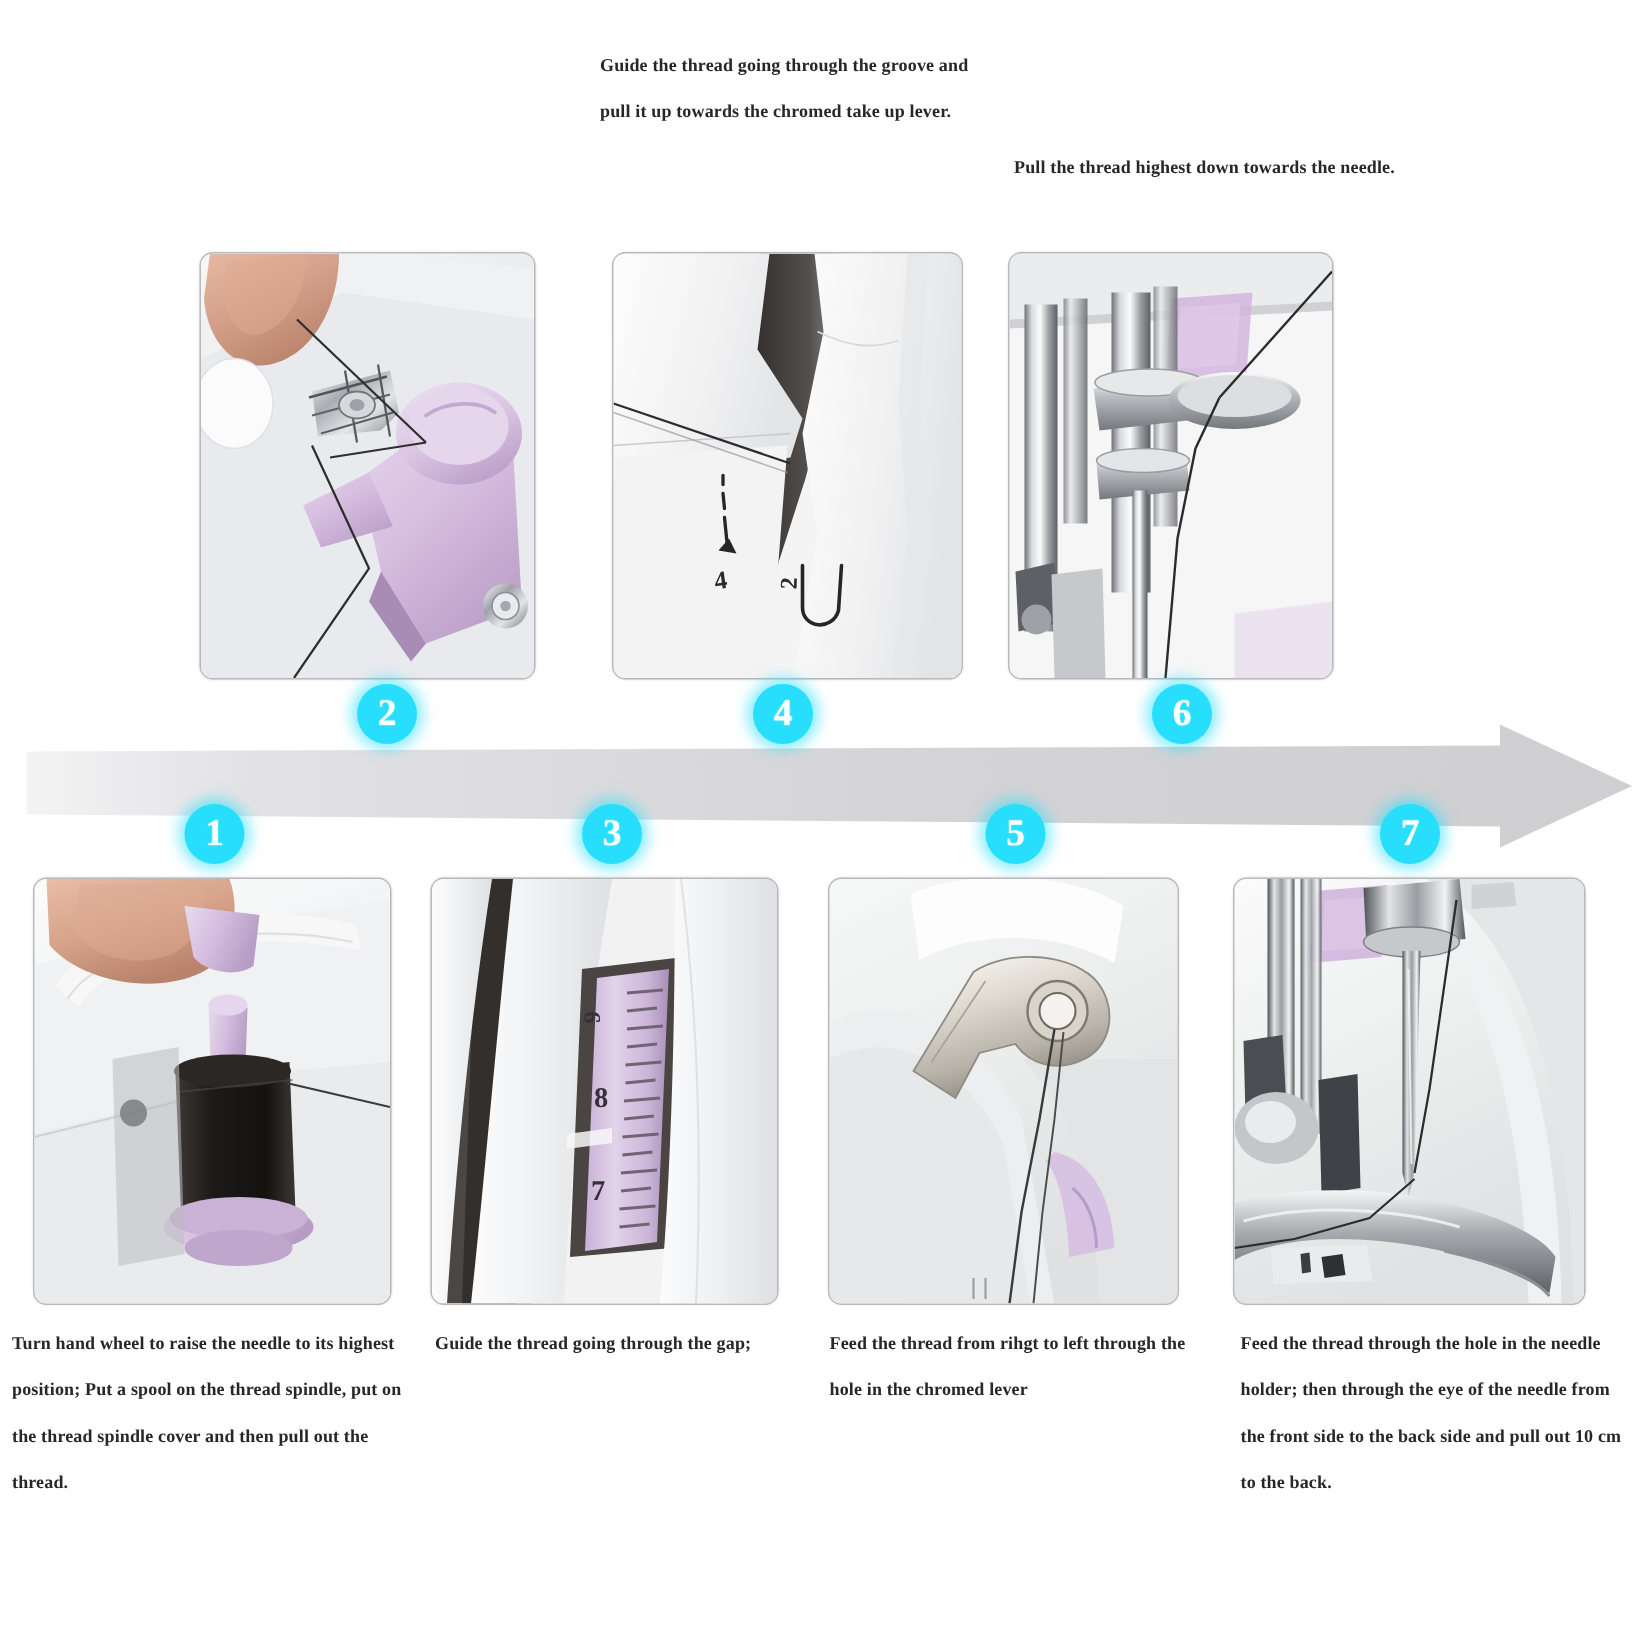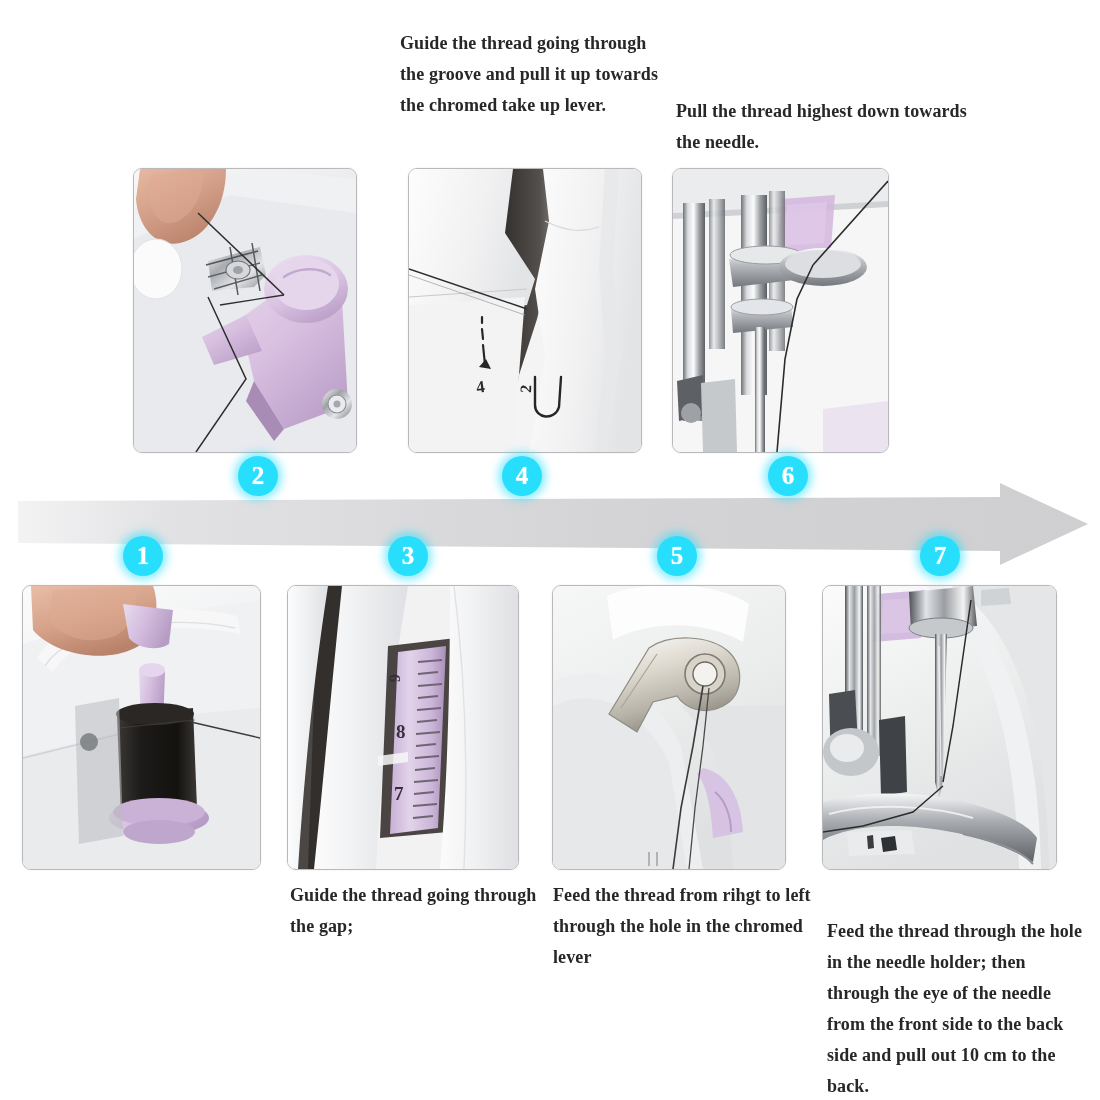--- a/index.html
+++ b/index.html
@@ -22,35 +22,35 @@
     inset: 0;
     width: 1100px;
     height: 1100px;
   }
 
   
   .caption {
     position: absolute;
     font-family: "Liberation Serif", "DejaVu Serif", serif;
     font-weight: 700;
-    font-size: 18px;
+    font-size: 12px;
     line-height: 31px;
     color: #272727;
     letter-spacing: 0.1px;
     white-space: pre-line;
   }
 
   .cap-top-1 { left: 48px;  top: 96px;  width: 345px; }
   .cap-top-2 { left: 400px; top: 28px;  width: 260px; }
   .cap-top-3 { left: 676px; top: 96px;  width: 300px; }
 
   .cap-bot-1 { left: 8px;   top: 880px; width: 260px; }
   .cap-bot-2 { left: 290px; top: 880px; width: 250px; }
   .cap-bot-3 { left: 553px; top: 880px; width: 258px; }
-  .cap-bot-4 { left: 827px; top: 880px; width: 258px; margin-top: 36px; }
+  .cap-bot-4 { left: 827px; top: 880px; width: 258px; }
 
   
   .panel {
     position: absolute;
     border: 1px solid #b9b9bb;
     border-radius: 9px;
     background: #f2f2f3;
     overflow: hidden;
     box-shadow: 0 0 2px rgba(0,0,0,0.10);
   }
@@ -523,20 +523,21 @@
         <path d="M 58 252 L 72 250 L 74 264 L 60 266 Z" fill="#2e3134"></path>
         <path d="M 44 250 L 50 249 L 51 262 L 45 263 Z" fill="#3a3d40"></path>
         <path d="M 140 248 C 176 256 200 266 210 278" stroke="#8d9094" stroke-width="2" fill="none"></path>
 
         <path d="M 148 14 L 140 70 L 130 140 L 120 196" stroke="#2c2c2c" stroke-width="1.5" fill="none"></path>
         <path d="M 120 200 L 90 226 L 40 240 L 0 246" stroke="#2c2c2c" stroke-width="1.4" fill="none"></path>
       </svg>
     </div>
   </div>
 
+  <div class="caption cap-bot-1">Turn hand wheel to raise the needle to its highest position; Put a spool on the thread spindle, put on the thread spindle cover and then pull out the thread.</div>
 
   <div class="caption cap-bot-3">Feed the thread from rihgt to left through the hole in the chromed lever</div>
 
   <div class="caption cap-bot-2">Guide the thread going through the gap;</div>
 
   <div class="caption cap-bot-4">Feed the thread through the hole in the needle holder; then through the eye of the needle from the front side to the back side and pull out 10 cm to the back.</div>
 
 </div>
 
 </body></html>

